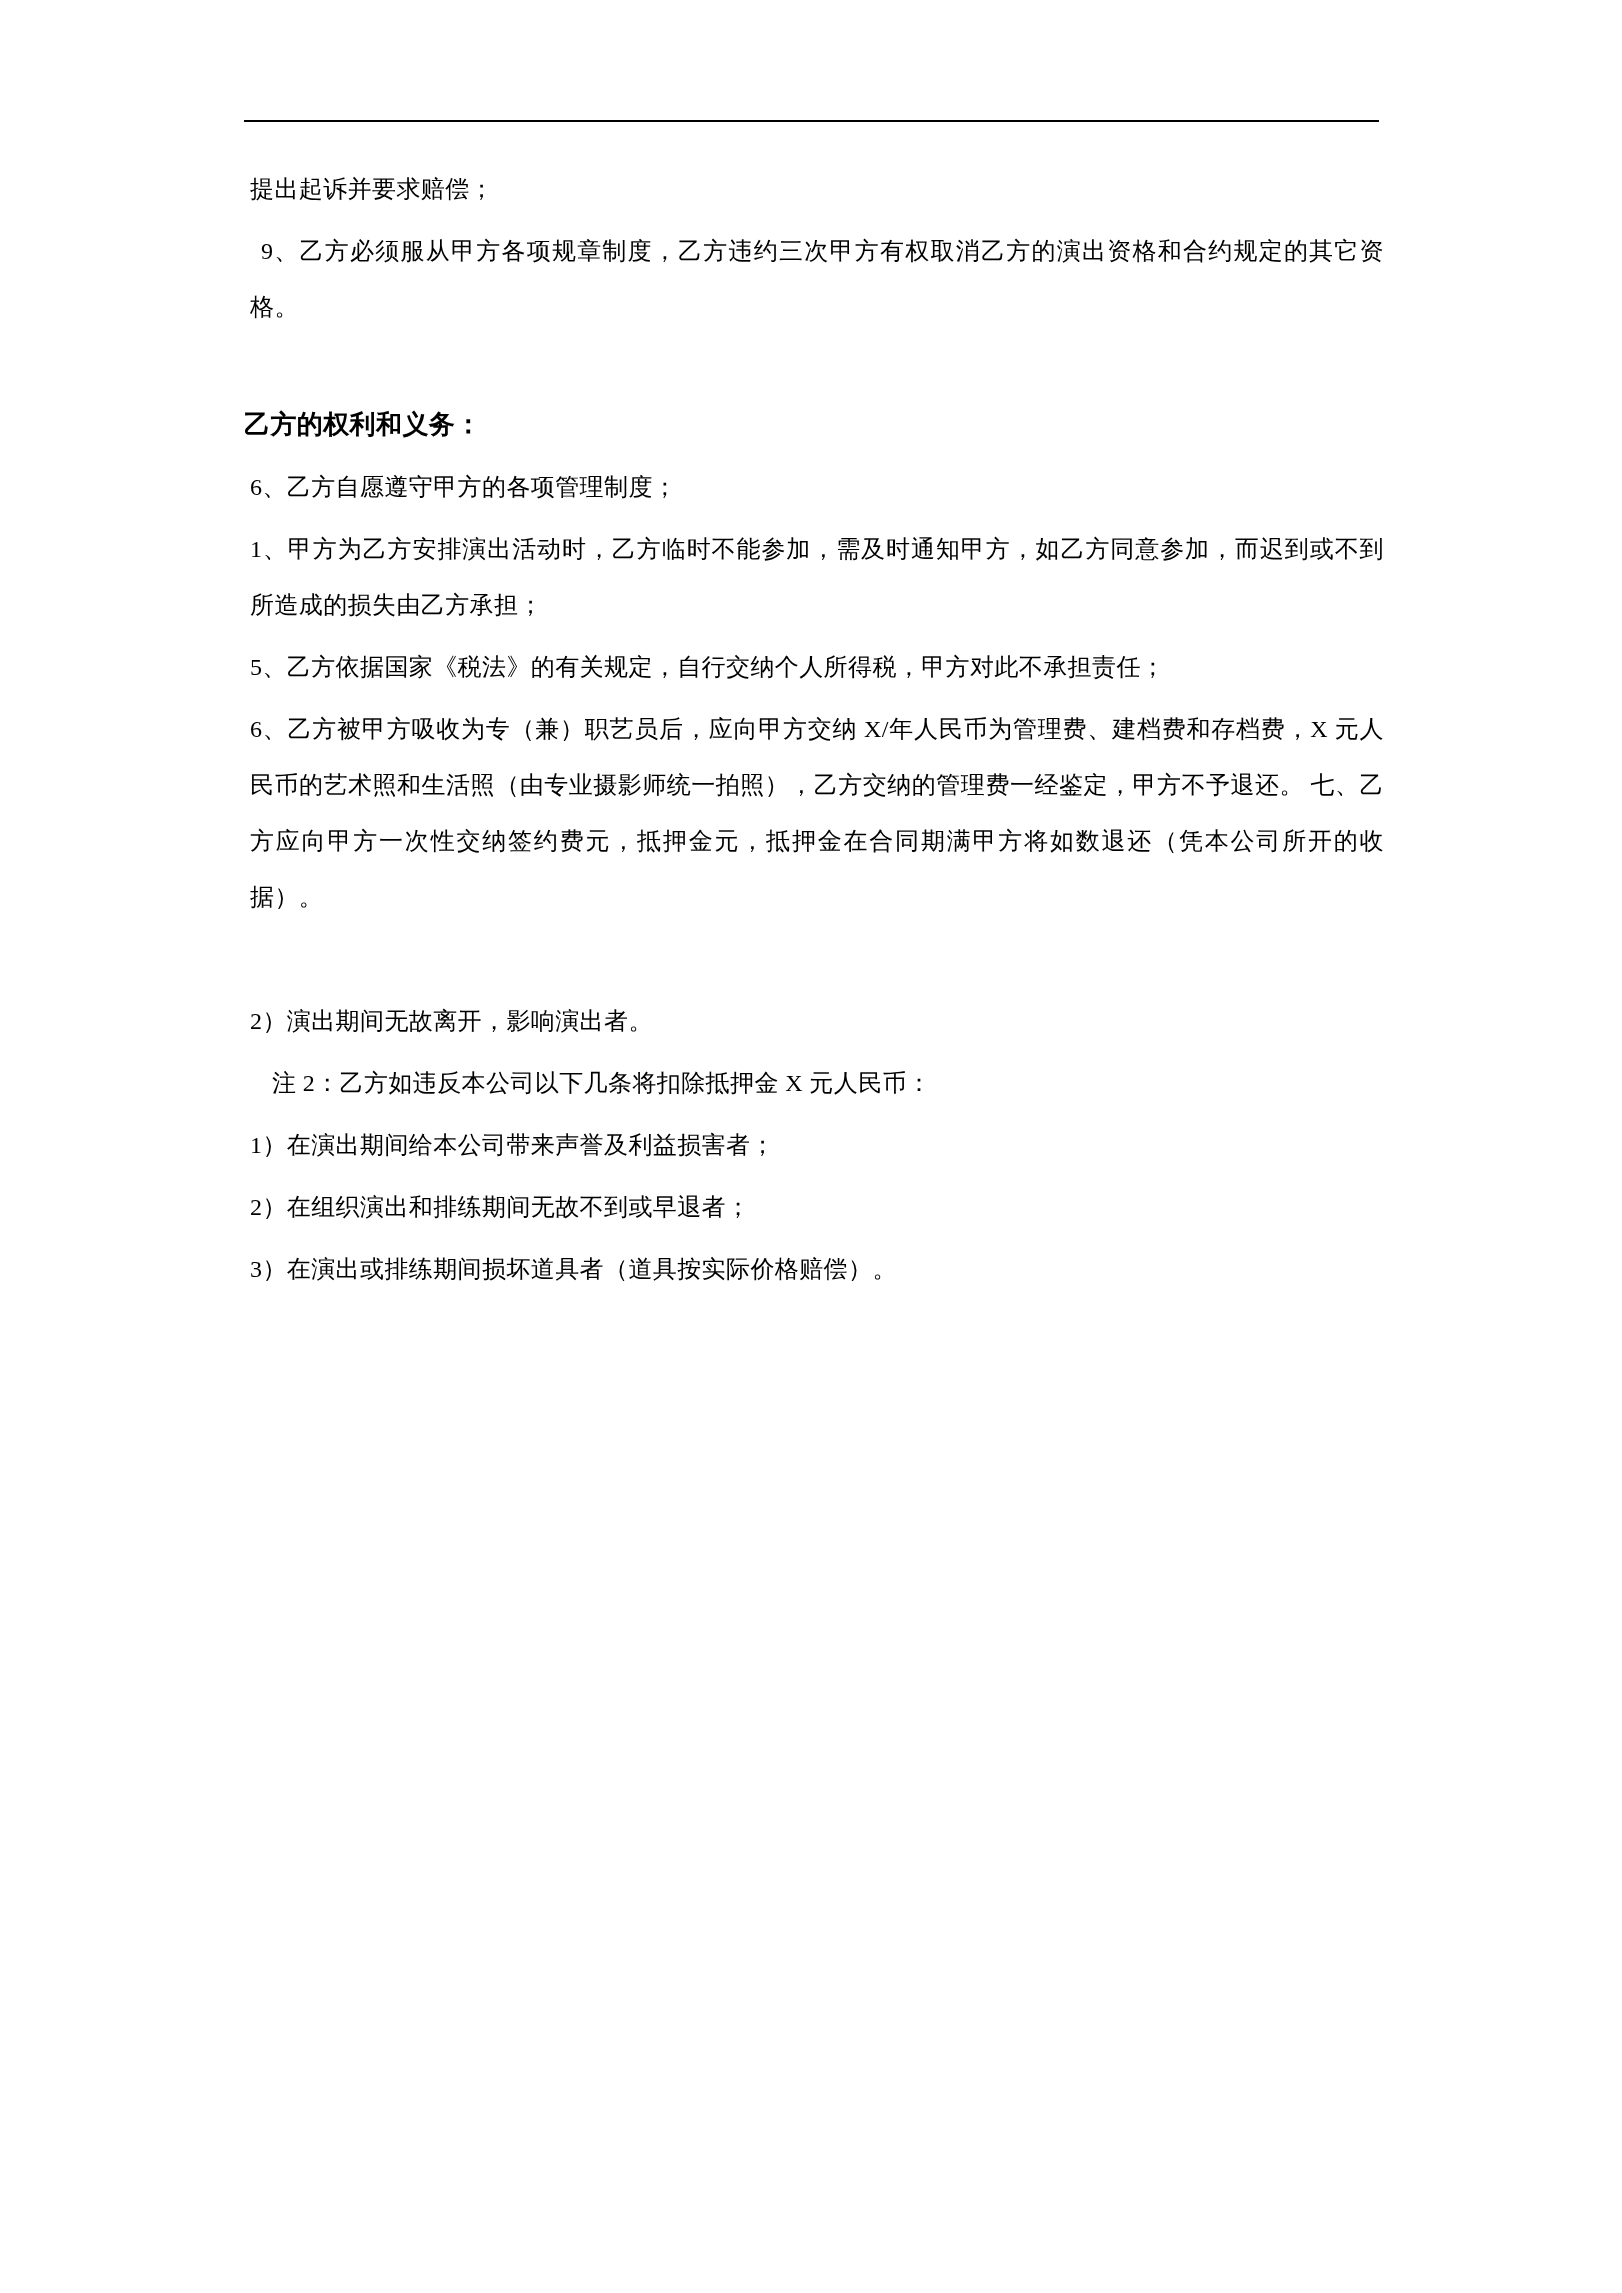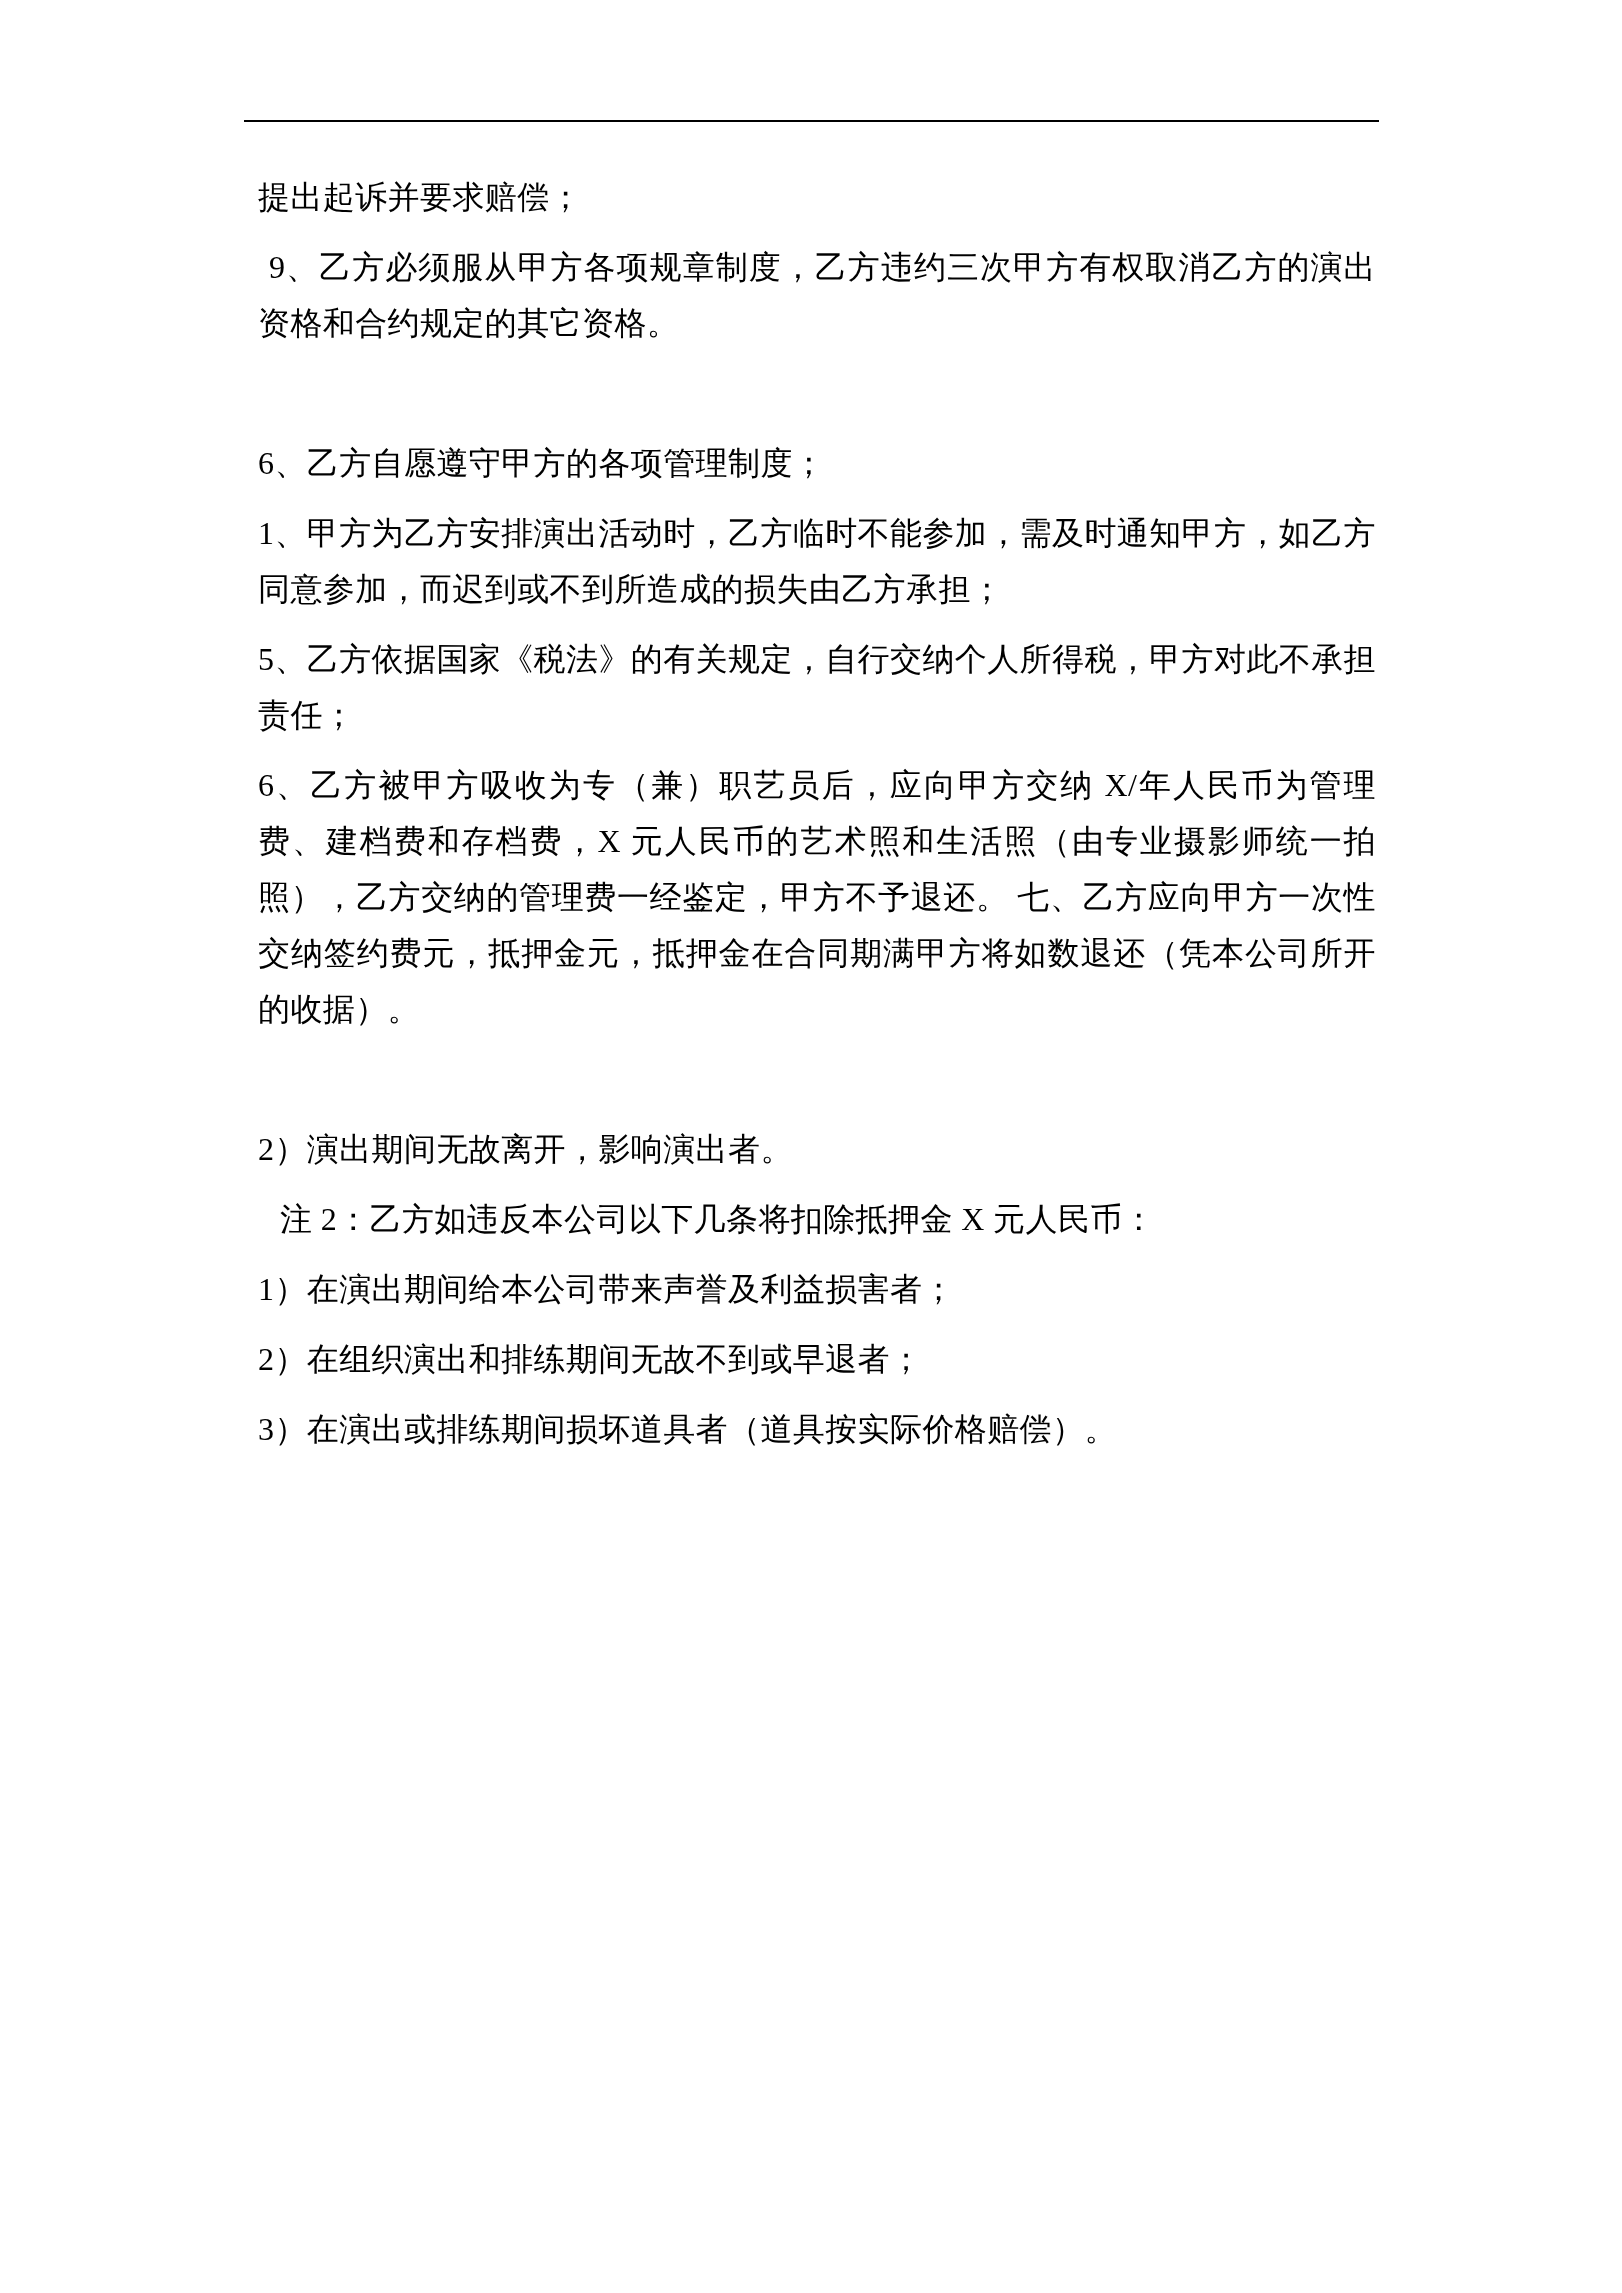--- a/index.html
+++ b/index.html
@@ -30,22 +30,22 @@
     height: 0;
     border-top: 2.7px solid #000000;
   }
   .content {
     position: absolute;
     left: 244px;
     top: 155px;
     width: 1146px;
   }
   p {
-    margin: 14px;
-    font-size: 32px;
+    margin: 6px;
+    font-size: 24px;
     line-height: 56px;
     letter-spacing: 0.4px;
     text-align: justify;
     text-justify: inter-ideograph;
   }
   .indent1 {
     text-indent: 0;
   }
   .lead-space {
     text-indent: 11px;
@@ -71,20 +71,21 @@
   <div class="top-rule"></div>
 
   <div class="content">
 
     <p class="indent1">提出起诉并要求赔偿；</p>
 
     <p class="lead-space">9、乙方必须服从甲方各项规章制度，乙方违约三次甲方有权取消乙方的演出资格和合约规定的其它资格。</p>
 
     <div class="gap-lg"></div>
 
+    <p class="section-title">乙方的权利和义务：</p>
 
     <p>6、乙方自愿遵守甲方的各项管理制度；</p>
     <p>1、甲方为乙方安排演出活动时，乙方临时不能参加，需及时通知甲方，如乙方同意参加，而迟到或不到所造成的损失由乙方承担；</p>
     <p>5、乙方依据国家《税法》的有关规定，自行交纳个人所得税，甲方对此不承担责任；</p>
     <p>6、乙方被甲方吸收为专（兼）职艺员后，应向甲方交纳 X/年人民币为管理费、建档费和存档费，X 元人民币的艺术照和生活照（由专业摄影师统一拍照），乙方交纳的管理费一经鉴定，甲方不予退还。 七、乙方应向甲方一次性交纳签约费元，抵押金元，抵押金在合同期满甲方将如数退还（凭本公司所开的收据）。</p>
 
     <div class="gap-lg"></div>
 
     <p>2）演出期间无故离开，影响演出者。</p>
 

